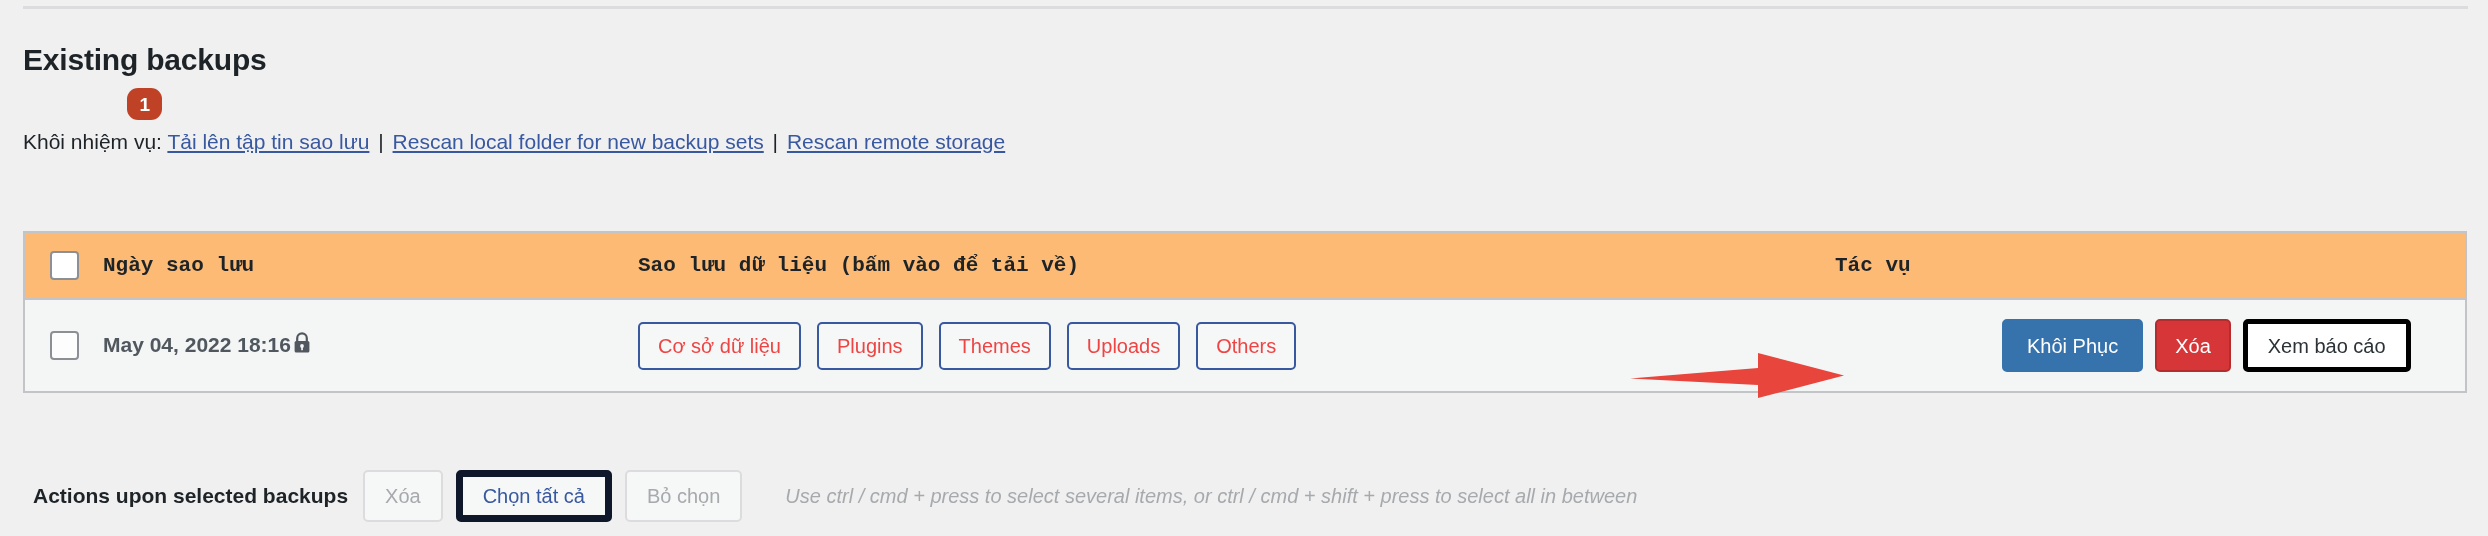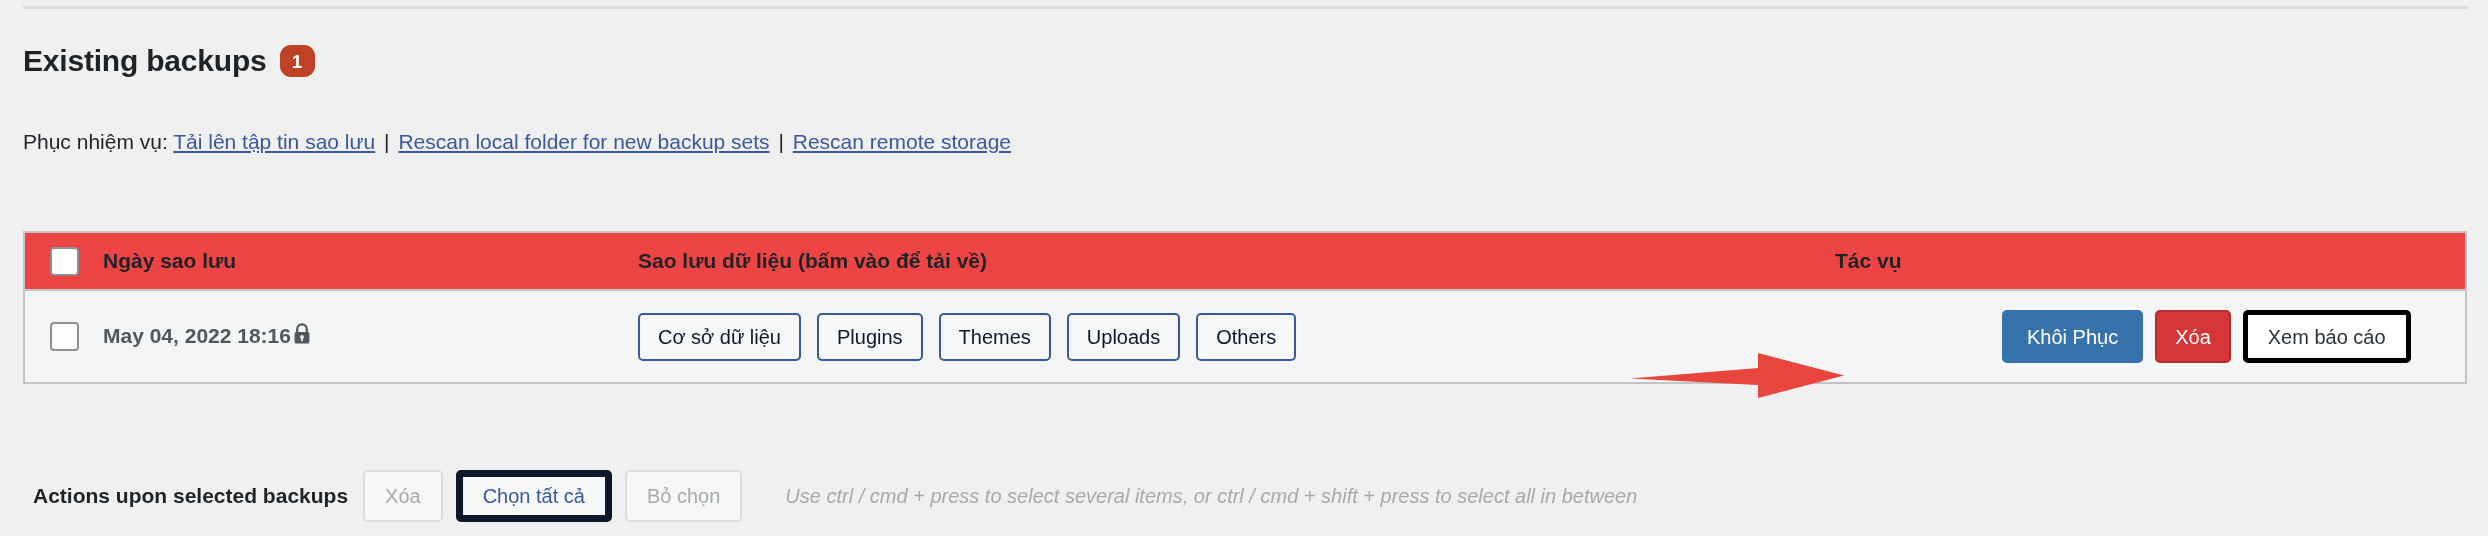--- a/index.html
+++ b/index.html
@@ -28,20 +28,21 @@
   }
 
   
   .page-title-row {
     position: absolute;
     left: 23px;
     top: 45px;
     display: flex;
     align-items: center;
     gap: 13px;
+    flex-direction: column;
   }
   .page-title {
     font-size: 30px;
     font-weight: bold;
     letter-spacing: -0.2px;
     color: #1d2327;
     line-height: 1;
   }
   .count-badge {
     display: inline-flex;
@@ -85,23 +86,24 @@
     box-sizing: border-box;
     border: 2px solid #c3c4c7;
     background: #ffffff;
   }
   .row {
     display: flex;
     align-items: center;
     box-sizing: border-box;
   }
   .row.header-row {
-    height: 58px;
-    background: #ef4444;
+    height: 67px;
+    background: #fdba74;
     border-bottom: 2px solid #c3c4c7;
+    font-family: Liberation Mono, monospace;
   }
   .row.body-row {
     height: 91px;
     background: #f4f6f6;
   }
 
   .col-check {
     width: 78px;
     flex: 0 0 78px;
     display: flex;
@@ -172,21 +174,21 @@
     white-space: nowrap;
     display: inline-flex;
     align-items: center;
     justify-content: center;
   }
   .btn-outline-blue {
     height: 48px;
     padding: 0 18px;
     background: #f6f7f7;
     border: 2px solid #3858a0;
-    color: #0f172a;
+    color: #ef4444;
   }
   .btn-primary {
     height: 53px;
     padding: 0 23px;
     background: #3672ab;
     border: 2px solid #3672ab;
     color: #ffffff;
   }
   .btn-danger {
     height: 53px;
@@ -262,21 +264,21 @@
 <body>
 
 <div class="top-divider"></div>
 
 <div class="page-title-row">
   <div class="page-title">Existing backups</div>
   <div class="count-badge">1</div>
 </div>
 
 <div class="tasks-line">
-  <span class="tasks-label">Phục nhiệm vụ:</span>
+  <span class="tasks-label">Khôi nhiệm vụ:</span>
   <a href="#">Tải lên tập tin sao lưu</a>
   <span class="sep">|</span>
   <a href="#">Rescan local folder for new backup sets</a>
   <span class="sep">|</span>
   <a href="#">Rescan remote storage</a>
 </div>
 
 <div class="backups-table">
 
   <div class="row header-row">

